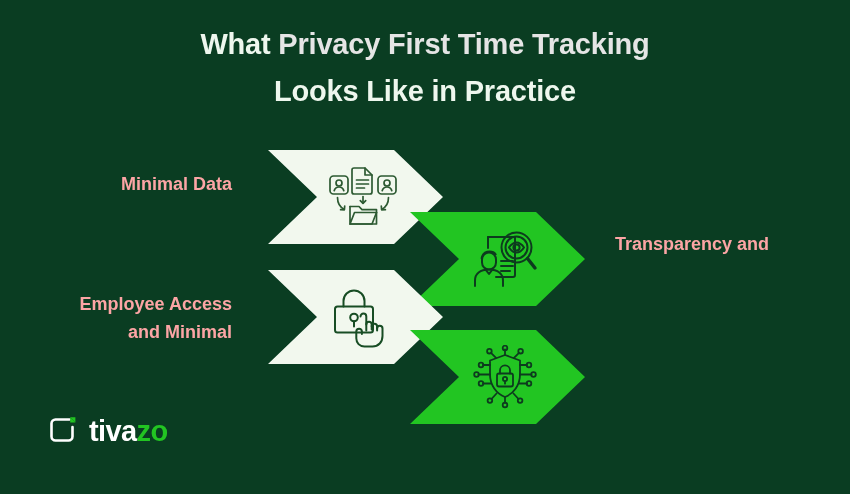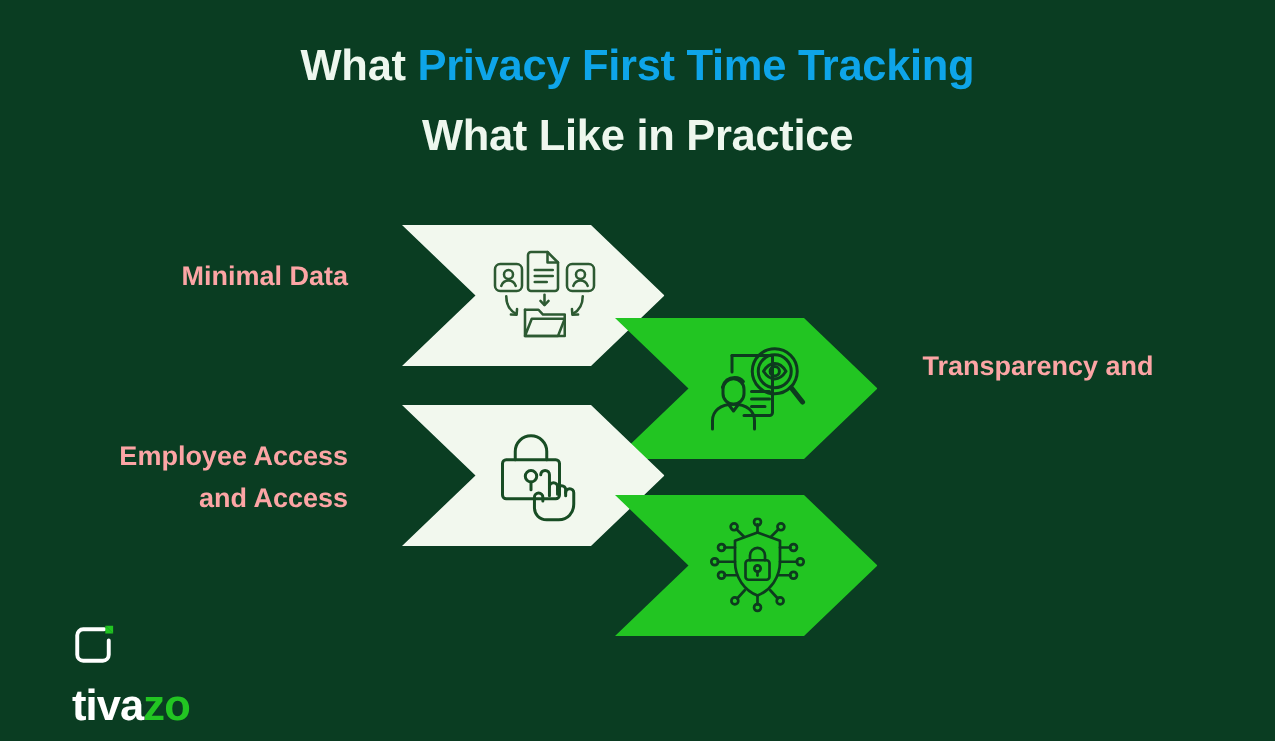--- a/index.html
+++ b/index.html
@@ -28,21 +28,21 @@
     line-height: 1.0;
   }
   .title-line {
     font-size: 29px;
     font-weight: 700;
     letter-spacing: -0.2px;
     color: #eef7ee;
     white-space: nowrap;
   }
   .title-line + .title-line { margin-top: 18px; }
-  .title-accent { color: #0ea5e9; }
+  .title-accent { color: #e5e5e5; }
 
   
   .chev {
     position: absolute;
     width: 175px;
     height: 94px;
     -webkit-clip-path: polygon(0% 0%, 72% 0%, 100% 50%, 72% 100%, 0% 100%, 28% 50%);
     clip-path: polygon(0% 0%, 72% 0%, 100% 50%, 72% 100%, 0% 100%, 28% 50%);
     display: flex;
     align-items: center;
@@ -77,41 +77,40 @@
   #label-2 { left: 32px;  top: 290px; }
   #label-3 { left: 615px; top: 230px; }
   #label-4 { left: 615px; top: 366px; }
 
   
   #logo {
     position: absolute;
     left: 48px;
     top: 414px;
     display: flex;
-    align-items: flex-start;
+    align-items: flex-end;
     gap: 11px;
-    flex-direction: column;
   }
   .logo-word {
     font-size: 29px;
     font-weight: 700;
     letter-spacing: -0.6px;
     color: #ffffff;
     line-height: 1;
   }
   .logo-word .zo { color: #22c522; }
 </style>
 </head>
 <body>
 
 <div id="infographic">
 
   <div class="title-block">
     <div class="title-line"><span>What </span><span class="title-accent">Privacy First Time Tracking</span></div>
-    <div class="title-line">What Like in Practice</div>
+    <div class="title-line">Looks Like in Practice</div>
   </div>
 
   <div class="chev chev-cream" id="chev-1">
     <svg class="chev-icon" width="72" height="64" viewBox="0 0 72 64" fill="none" stroke="#2d5a32" stroke-width="1.7" stroke-linecap="round" stroke-linejoin="round">
 
       <rect x="3" y="11" width="18" height="18" rx="3.5"></rect>
       <circle cx="12" cy="18" r="3"></circle>
       <path d="M7.2 25.6c0.8-2.3 2.6-3.6 4.8-3.6s4 1.3 4.8 3.6"></path>
 
       <rect x="51" y="11" width="18" height="18" rx="3.5"></rect>
@@ -215,21 +214,21 @@
         <circle cx="33" cy="60" r="2.3"></circle>
     </svg>
   </div>
 
   <div class="label label-left" id="label-1">
     <div>Minimal Data</div>
   </div>
 
   <div class="label label-left" id="label-2">
     <div>Employee Access</div>
-    <div>and Access</div>
+    <div>and Minimal</div>
   </div>
 
   <div class="label label-right" id="label-3">
     <div>Transparency and</div>
   </div>
 
 
   <div id="logo">
     <svg width="30" height="32" viewBox="0 0 30 32" fill="none">
       <path d="M21.5 5.5H7.5A4 4 0 0 0 3.5 9.5v13a4 4 0 0 0 4 4h13a4 4 0 0 0 4-4V13" stroke="#ffffff" stroke-width="2.6" stroke-linecap="round" stroke-linejoin="round"></path>

